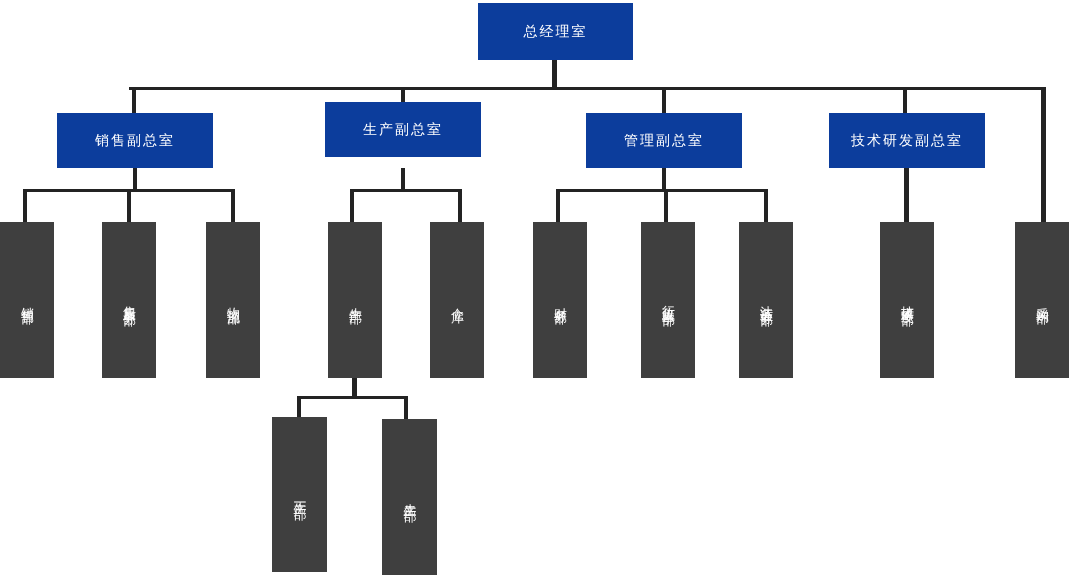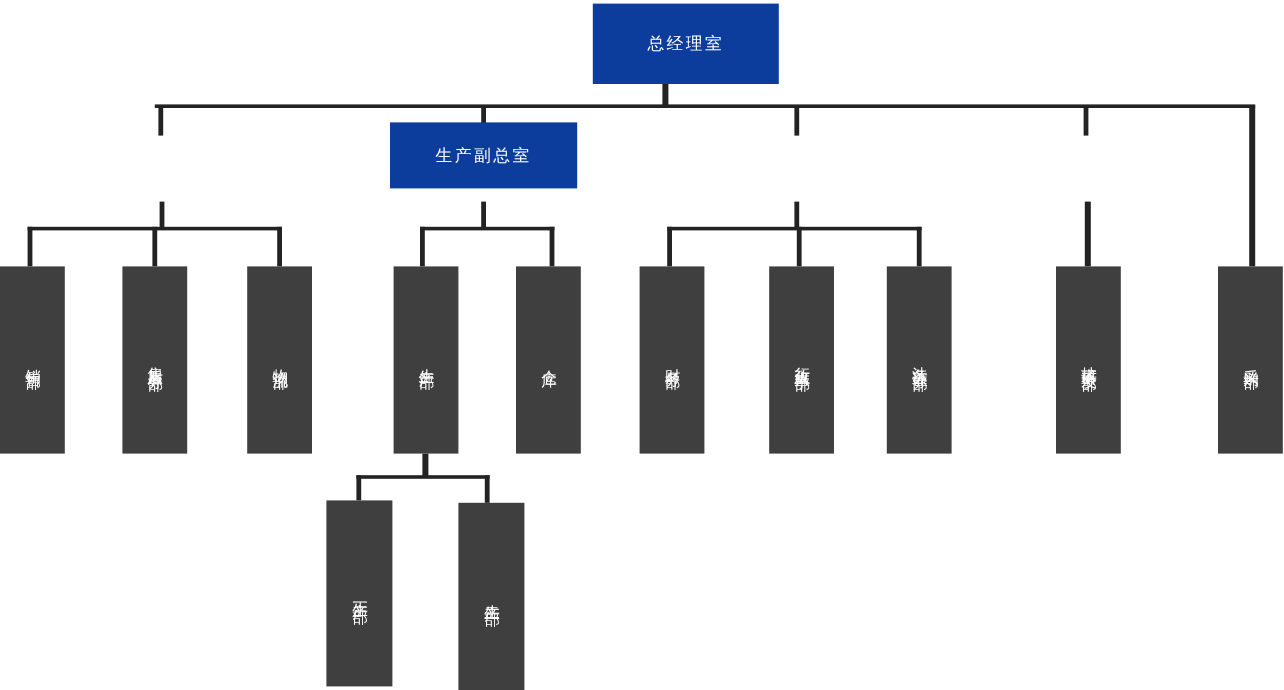--- a/index.html
+++ b/index.html
@@ -65,23 +65,26 @@
   <div class="line" style="left:664px;top:189px;width:4px;height:33px"></div>
   <div class="line" style="left:764px;top:189px;width:4px;height:33px"></div>
 
   <div class="line" style="left:904px;top:168px;width:5px;height:54px"></div>
 
   <div class="line" style="left:352px;top:378px;width:5px;height:20px"></div>
   <div class="line" style="left:297px;top:396px;width:111px;height:3px"></div>
   <div class="line" style="left:297px;top:396px;width:4px;height:21px"></div>
   <div class="line" style="left:404px;top:396px;width:4px;height:23px"></div>
 
-  <div class="node blue" style="left:494px;top:3px;width:155px;height:67px">总经理室</div>
+  <div class="node blue" style="left:478px;top:3px;width:155px;height:57px">总经理室</div>
 
+  <div class="node blue" style="left:57px;top:113px;width:156px;height:55px">销售副总室</div>
   <div class="node blue" style="left:325px;top:102px;width:156px;height:55px">生产副总室</div>
+  <div class="node blue" style="left:586px;top:113px;width:156px;height:55px">管理副总室</div>
+  <div class="node blue" style="left:829px;top:113px;width:156px;height:55px">技术研发副总室</div>
 
   <div class="node dark" style="left:0px;top:222px;width:54px;height:156px">销售部</div>
   <div class="node dark" style="left:102px;top:222px;width:54px;height:156px">售后服务部</div>
   <div class="node dark" style="left:206px;top:222px;width:54px;height:156px">物流部</div>
   <div class="node dark" style="left:328px;top:222px;width:54px;height:156px">生产部</div>
   <div class="node dark" style="left:430px;top:222px;width:54px;height:156px">仓库</div>
   <div class="node dark" style="left:533px;top:222px;width:54px;height:156px">财务部</div>
   <div class="node dark" style="left:641px;top:222px;width:54px;height:156px">行政人事部</div>
   <div class="node dark" style="left:739px;top:222px;width:54px;height:156px">法务证券部</div>
   <div class="node dark" style="left:880px;top:222px;width:54px;height:156px">技术研发部</div>

